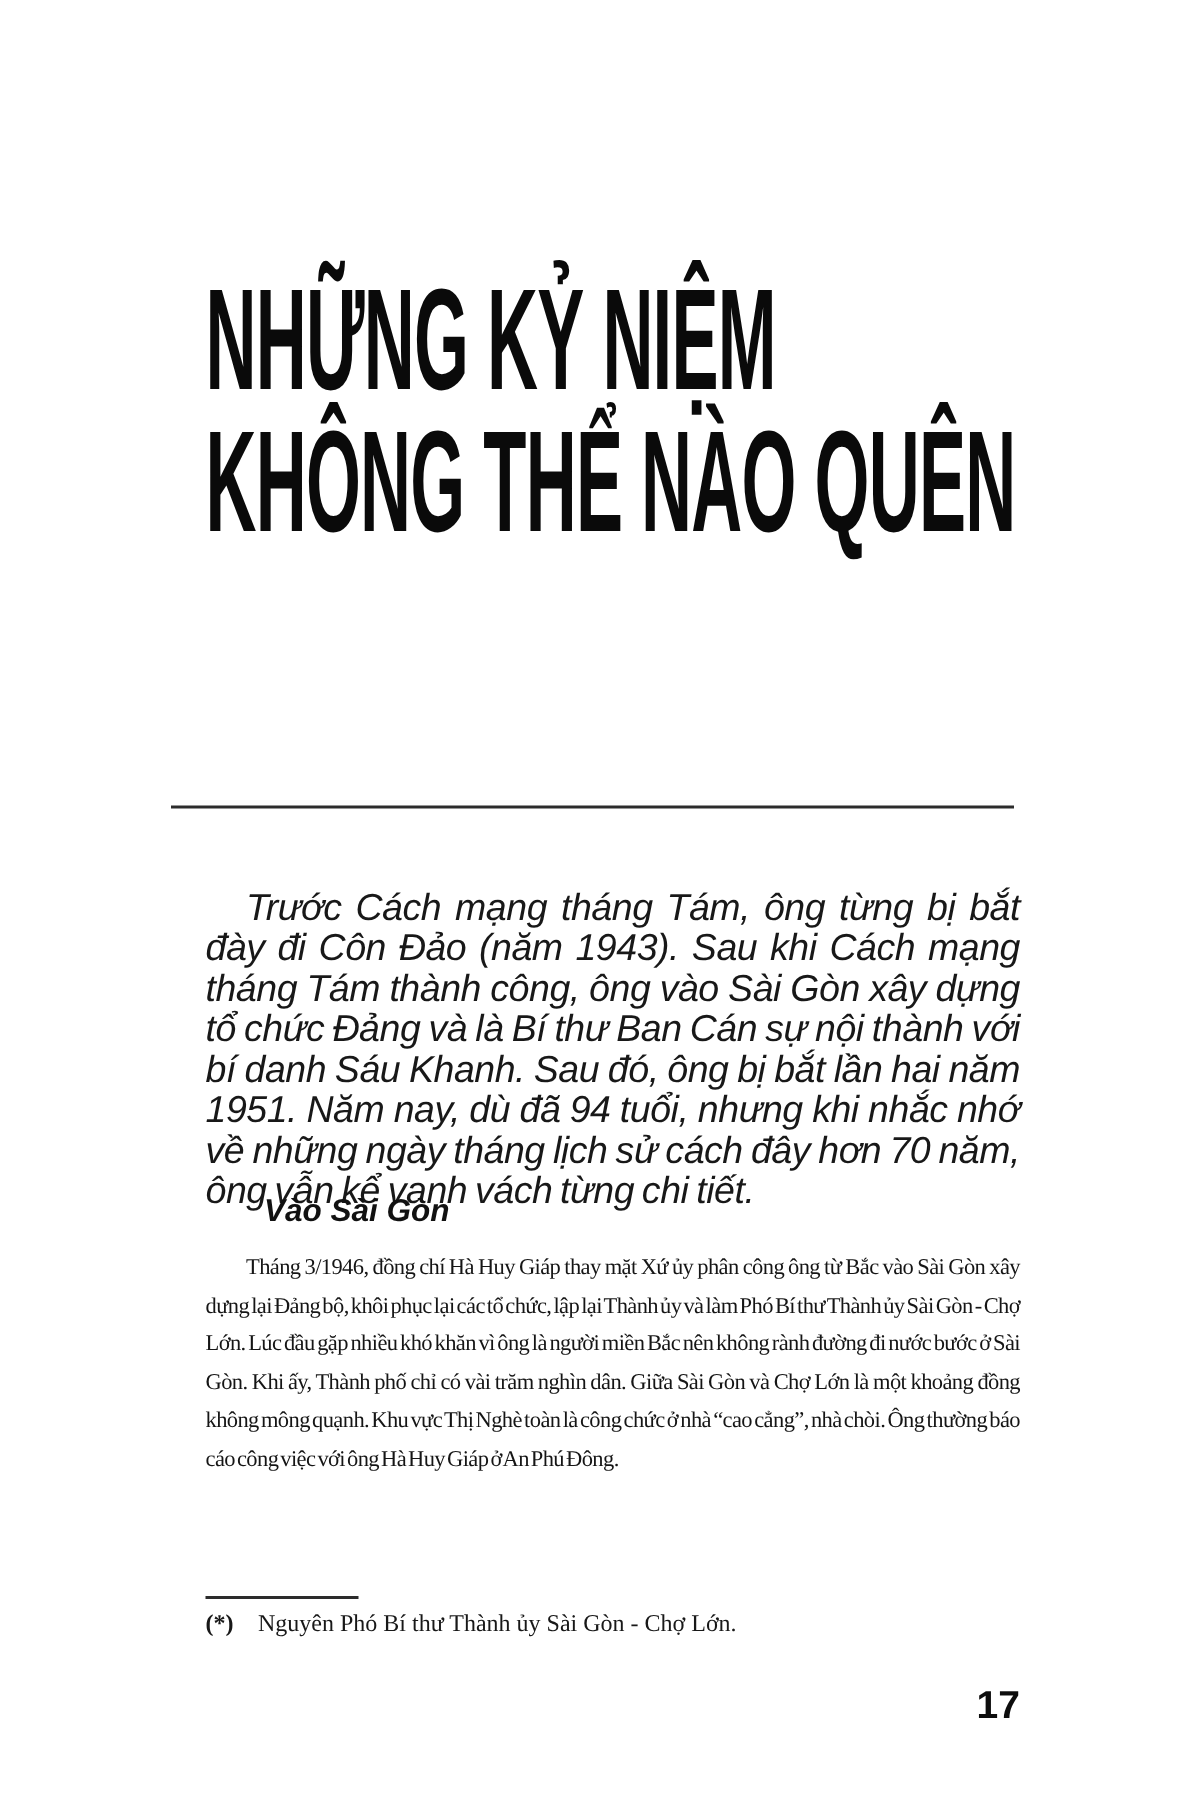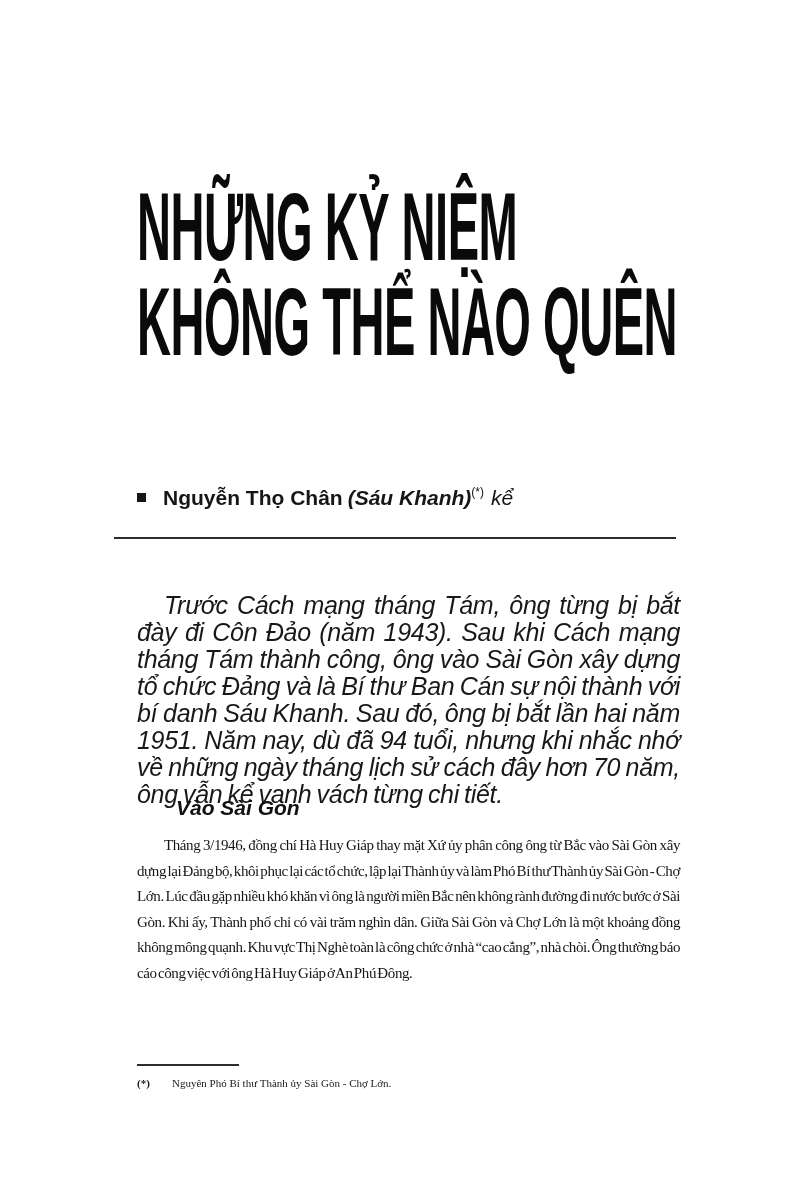--- a/index.html
+++ b/index.html
@@ -142,21 +142,21 @@
     height: 2px;
     background: #2c2c2c;
   }
   .footnote {
     position: absolute;
     left: 137px;
     top: 1072px;
     width: 543px;
     margin: 0;
     font-family: "Liberation Serif", serif;
-    font-size: 11px;
+    font-size: 16px;
     line-height: 22px;
     color: #181818;
   }
   .footnote .fn-marker {
     display: inline-block;
     width: 35px;
     font-weight: bold;
   }
 
   
@@ -174,27 +174,27 @@
   }
 </style>
 </head>
 <body style="background: rgb(255, 255, 255); color: rgb(20, 20, 20);">
 
 <div class="page">
 
   <h1 class="title"><span>NHỮNG KỶ NIỆM</span><br><span>KHÔNG THỂ NÀO QUÊN</span></h1>
 
   <div class="byline">
-    <div><span class="bullet"></span><span>Nguyễn Thọ Chân</span><span class="author-alias">(Sáu Khanh)</span><span class="marker">(*)</span><span class="role">kể</span></div>
   </div>
   <div class="byline-rule"></div>
 
   <p class="intro">Trước Cách mạng tháng Tám, ông từng bị bắt đày đi Côn Đảo (năm 1943). Sau khi Cách mạng tháng Tám thành công, ông vào Sài Gòn xây dựng tổ chức Đảng và là Bí thư Ban Cán sự nội thành với bí danh Sáu Khanh. Sau đó, ông bị bắt lần hai năm 1951. Năm nay, dù đã 94 tuổi, nhưng khi nhắc nhớ về những ngày tháng lịch sử cách đây hơn 70 năm, ông vẫn kể vanh vách từng chi tiết.</p>
 
   <h2 class="heading">Vào Sài Gòn</h2>
 
   <p class="body-text">Tháng 3/1946, đồng chí Hà Huy Giáp thay mặt Xứ ủy phân công ông từ Bắc vào Sài Gòn xây dựng lại Đảng bộ, khôi phục lại các tổ chức, lập lại Thành ủy và làm Phó Bí thư Thành ủy Sài Gòn - Chợ Lớn. Lúc đầu gặp nhiều khó khăn vì ông là người miền Bắc nên không rành đường đi nước bước ở Sài Gòn. Khi ấy, Thành phố chỉ có vài trăm nghìn dân. Giữa Sài Gòn và Chợ Lớn là một khoảng đồng không mông quạnh. Khu vực Thị Nghè toàn là công chức ở nhà “cao cẳng”, nhà chòi. Ông thường báo cáo công việc với ông Hà Huy Giáp ở An Phú Đông.</p>
 
   <div class="footnote-rule"></div>
   <p class="footnote"><span class="fn-marker">(*)</span><span>Nguyên Phó Bí thư Thành ủy Sài Gòn - Chợ Lớn.</span></p>
 
+  <div class="page-number">17</div>
 
 </div>
 
 </body></html>

